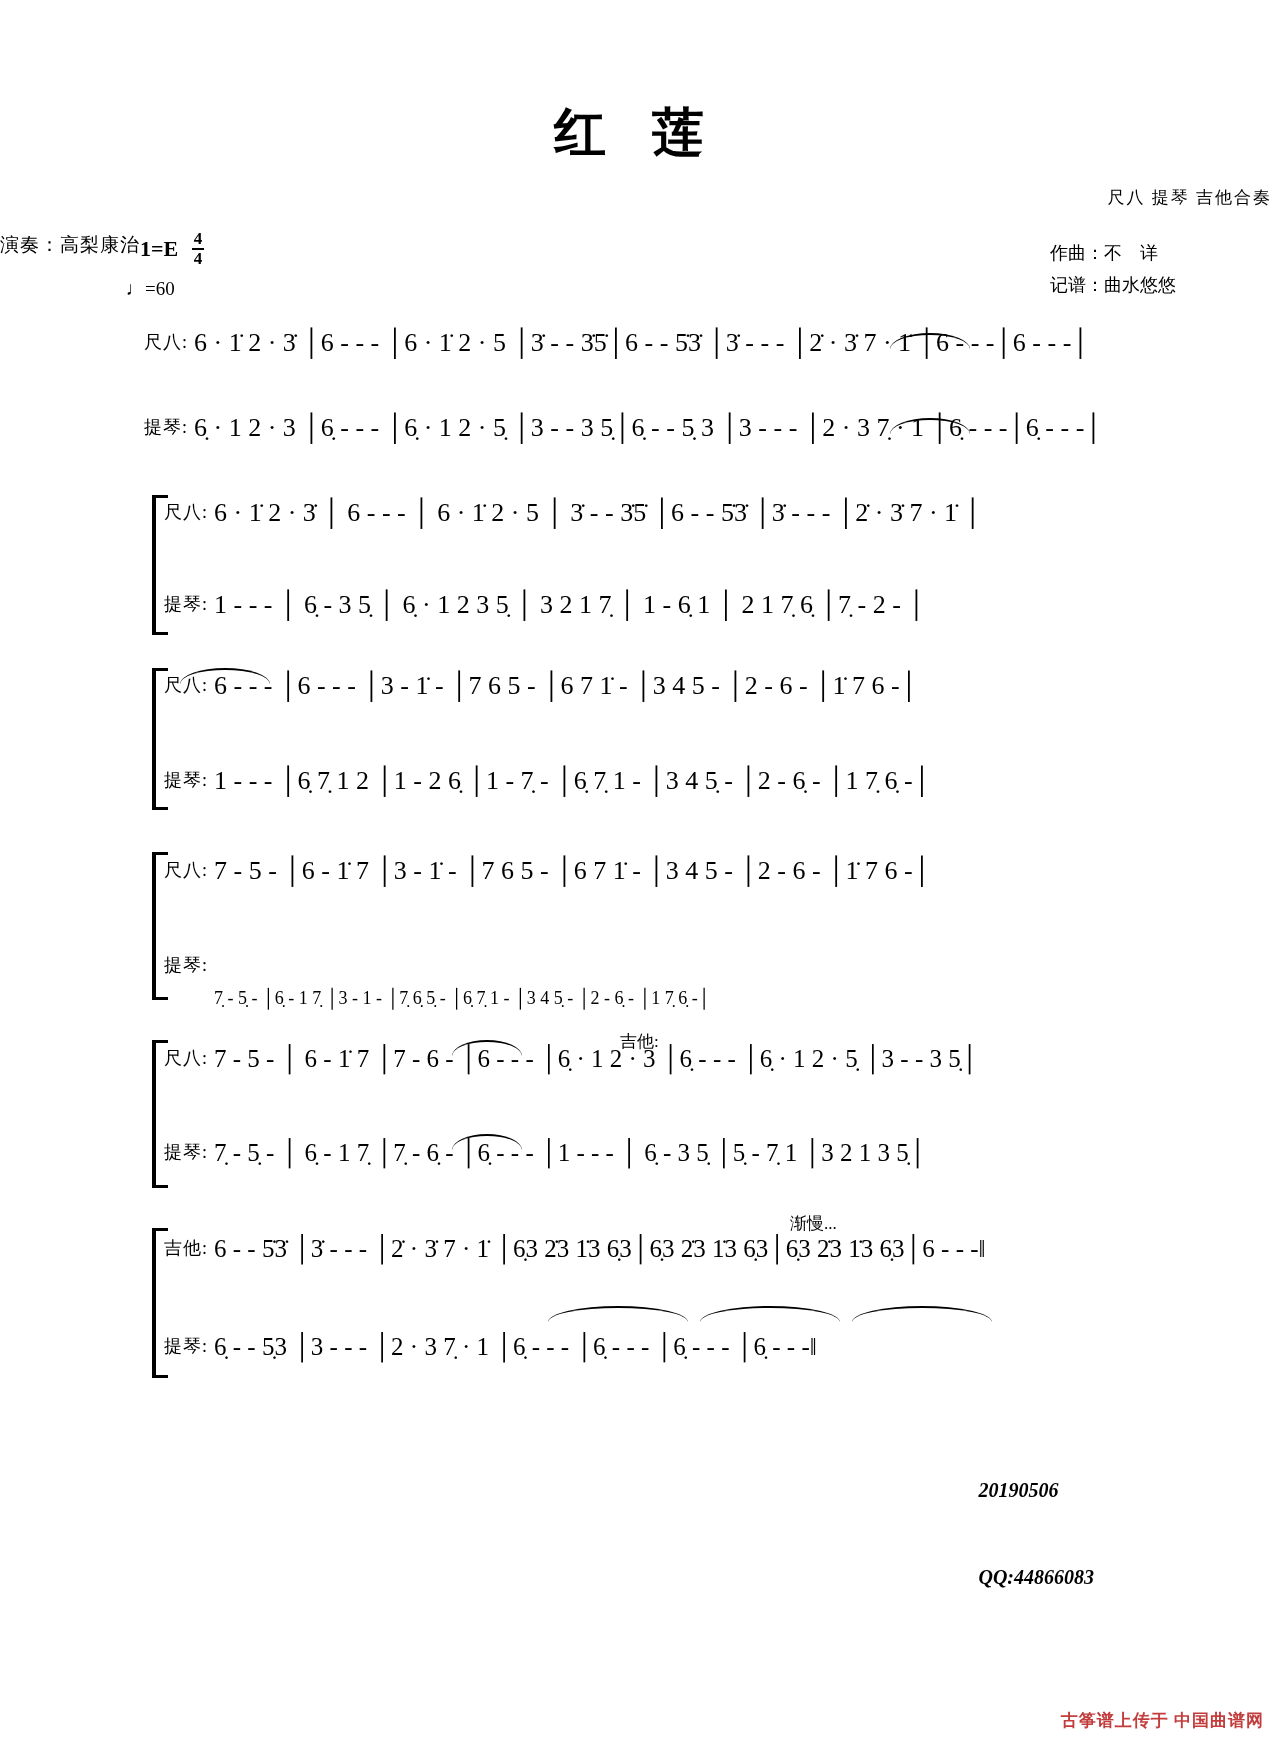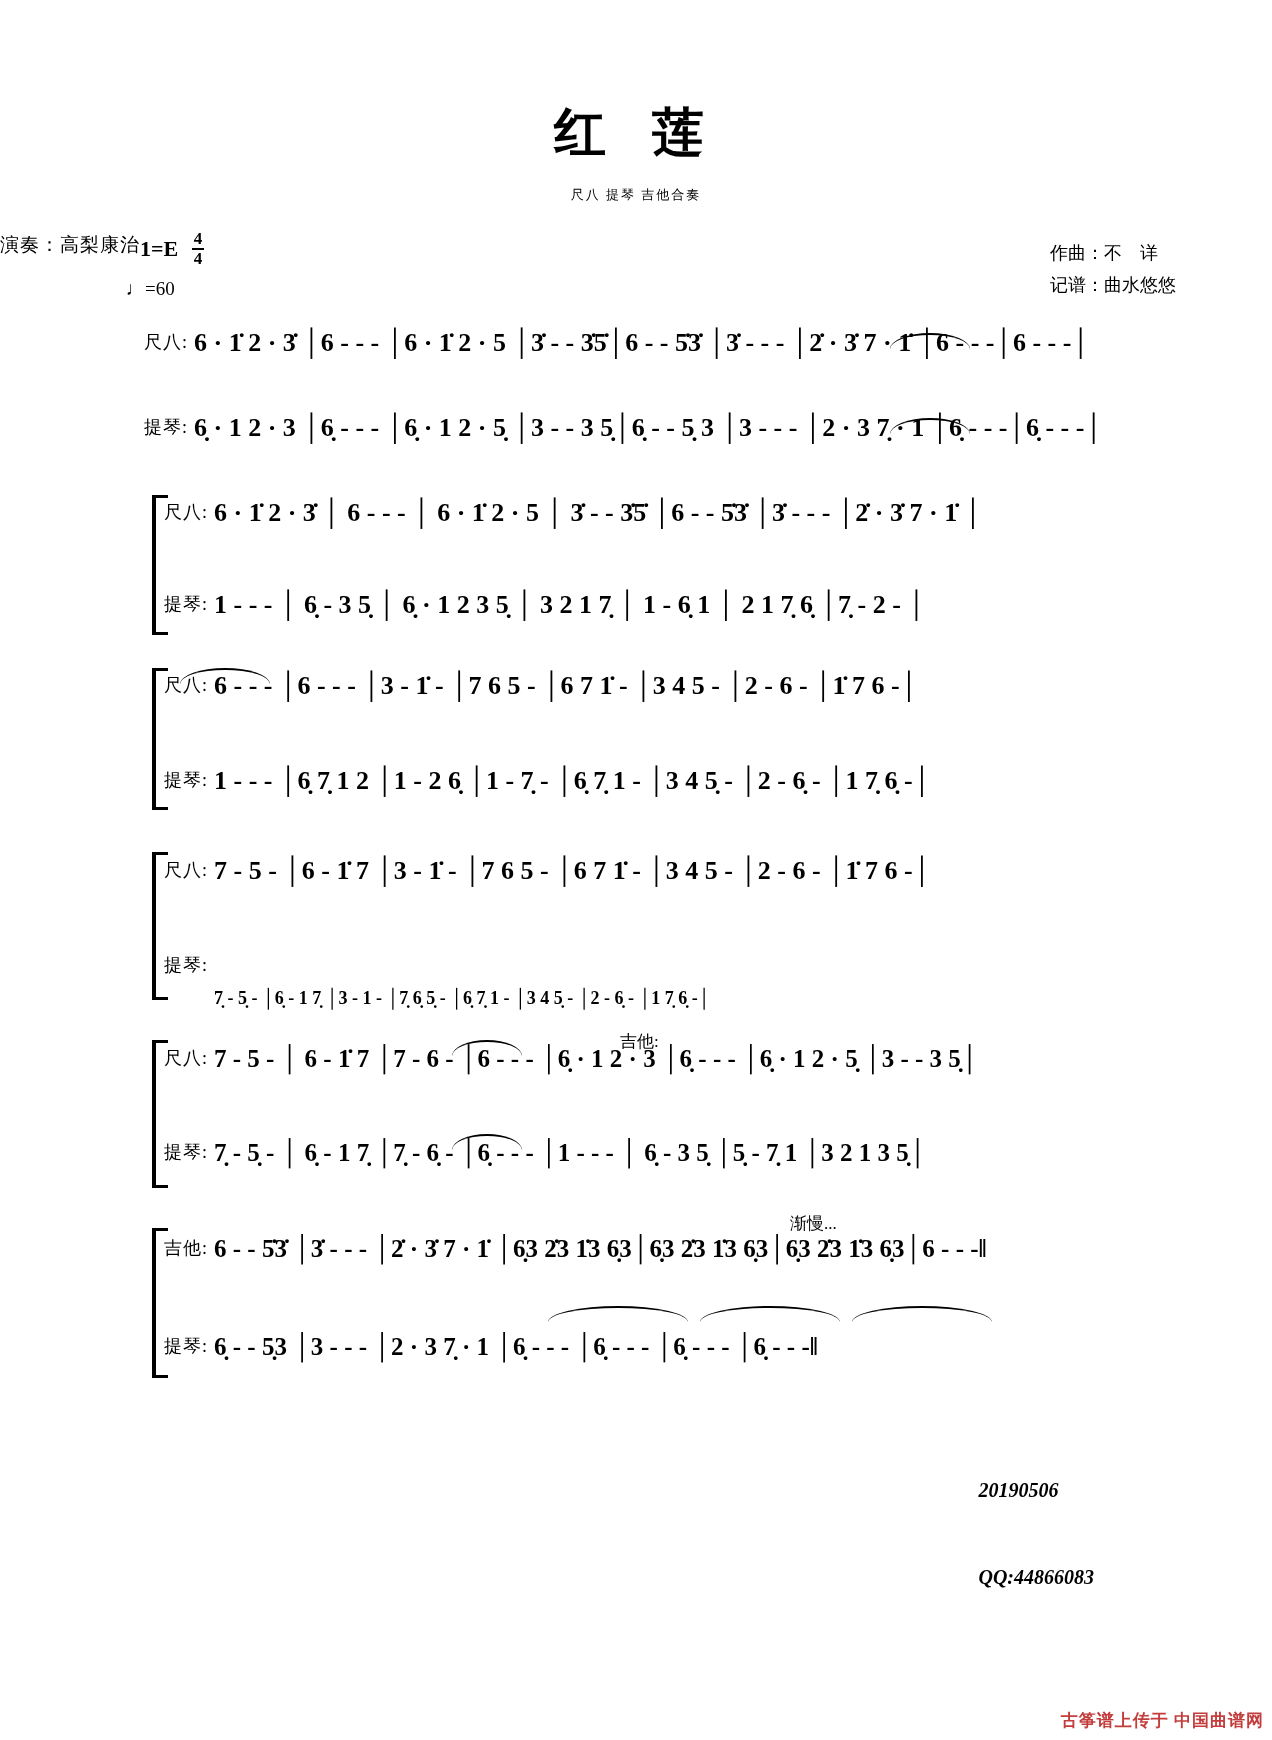--- a/index.html
+++ b/index.html
@@ -32,22 +32,22 @@
     font-family: "DejaVu Serif", serif;
     font-weight: bold;
     font-size: 52px;
     letter-spacing: 14px;
   }
   .subtitle {
     position: absolute;
     top: 186px;
     left: 0;
     width: 1272px;
-    text-align: center;
-    font-size: 13px;
+    text-align: right;
+    font-size: 17px;
     letter-spacing: 2px;
   }
   .performer {
     position: absolute;
     top: 232px;
     left: 0;
     width: 1272px;
     font-size: 19px;
     letter-spacing: 1px;
   }
@@ -100,21 +100,21 @@
     width: 70px;
     text-align: right;
     font-size: 18px;
     padding-right: 6px;
     flex: none;
     letter-spacing: 1px;
   }
   .notes {
     font-family: "Liberation Serif", serif;
     font-size: 27px;
-    font-weight: bold;
+    font-weight: normal;
     white-space: pre;
     letter-spacing: 0px;
     line-height: 1;
   }
   .sys-brace {
     position: absolute;
     width: 4px;
     background: #000;
     left: 152px;
   }

